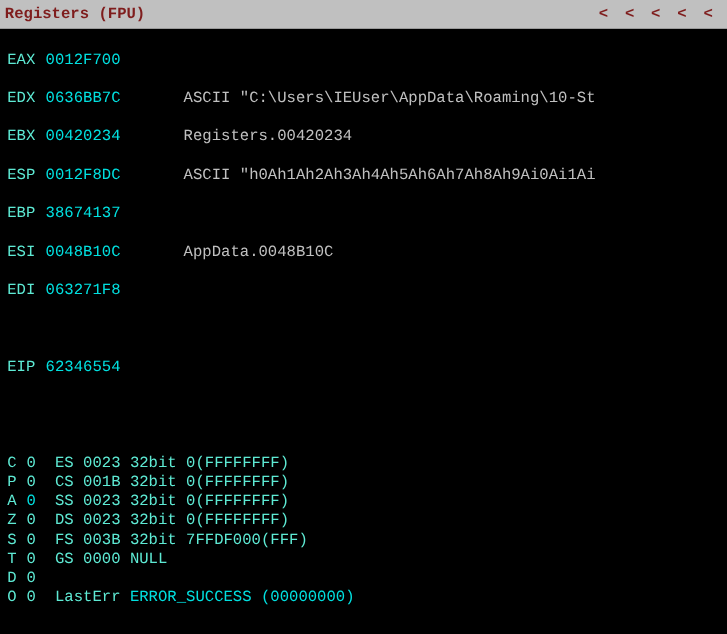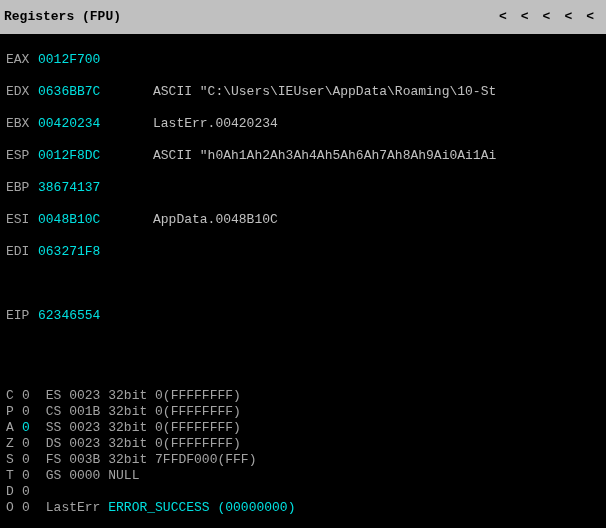--- a/index.html
+++ b/index.html
@@ -1,23 +1,23 @@
 <!DOCTYPE html>
 <html><head>
 <meta charset="utf-8">
 <style>
   * { margin:0; padding:0; box-sizing:border-box; }
   body { background:#000; font-family:"Courier New",monospace; font-size:13px; line-height:16px; color:#c0c0c0; width:606px; height:528px; overflow:hidden; }
-  .titlebar { background:#c0c0c0; color:#000000; height:34px; display:flex; align-items:center; padding:0 4px; font-weight:bold; }
+  .titlebar { background:#c0c0c0; color:#7f1d1d; height:24px; display:flex; align-items:center; padding:0 4px; font-weight:bold; }
   .titlebar .title { flex:1; }
   .titlebar .arrows { display:flex; gap:14px; padding-right:8px; }
   .titlebar .arrow { font-weight:bold; }
   .content { padding:2px 6px; white-space:pre; }
   .row { display:flex; white-space:pre; }
-  .lbl { color:#a3a3a3; }
+  .lbl { color:#5eead4; }
   .val { color:#00e0e0;font-family:Liberation Mono, monospace; }
   .cmt { color:#c0c0c0;margin-left:43px; }
   .col-reg { width:32px; display:inline-block; }
   .col-val { width:72px; display:inline-block; }
   .flagcol { width:16px; display:inline-block; }
 </style>
 </head>
 <body>
 
 <div class="titlebar">
@@ -27,21 +27,21 @@
     <span class="arrow">&lt;</span>
     <span class="arrow">&lt;</span>
     <span class="arrow">&lt;</span>
     <span class="arrow">&lt;</span>
   </span>
 </div>
 
 <div class="content">
 <div class="row"><span class="col-reg lbl">EAX</span><span class="col-val val">0012F700</span><span class="cmt"></span></div>
 <div class="row"><span class="col-reg lbl">EDX</span><span class="col-val val">0636BB7C</span><span class="cmt">ASCII "C:\Users\IEUser\AppData\Roaming\10-St</span></div>
-<div class="row"><span class="col-reg lbl">EBX</span><span class="col-val val">00420234</span><span class="cmt">LastErr.00420234</span></div>
+<div class="row"><span class="col-reg lbl">EBX</span><span class="col-val val">00420234</span><span class="cmt">Registers.00420234</span></div>
 <div class="row"><span class="col-reg lbl">ESP</span><span class="col-val val">0012F8DC</span><span class="cmt">ASCII "h0Ah1Ah2Ah3Ah4Ah5Ah6Ah7Ah8Ah9Ai0Ai1Ai</span></div>
 <div class="row"><span class="col-reg lbl">EBP</span><span class="col-val val">38674137</span><span class="cmt"></span></div>
 <div class="row"><span class="col-reg lbl">ESI</span><span class="col-val val">0048B10C</span><span class="cmt">AppData.0048B10C</span></div>
 <div class="row"><span class="col-reg lbl">EDI</span><span class="col-val val">063271F8</span><span class="cmt"></span></div>
 <div class="row">&nbsp;</div>
 <div class="row"><span class="col-reg lbl">EIP</span><span class="col-val val">62346554</span></div>
 <div class="row">&nbsp;</div>
 
 <div id="flags-block"><div class="row"><span class="flagcol lbl">C</span><span class="flagcol lbl">0</span><span> </span><span class="lbl">ES </span><span class="lbl">0023 </span><span class="lbl">32bit 0(FFFFFFFF)</span></div><div class="row"><span class="flagcol lbl">P</span><span class="flagcol lbl">0</span><span> </span><span class="lbl">CS </span><span class="lbl">001B </span><span class="lbl">32bit 0(FFFFFFFF)</span></div><div class="row"><span class="flagcol lbl">A</span><span class="flagcol val">0</span><span> </span><span class="lbl">SS </span><span class="lbl">0023 </span><span class="lbl">32bit 0(FFFFFFFF)</span></div><div class="row"><span class="flagcol lbl">Z</span><span class="flagcol lbl">0</span><span> </span><span class="lbl">DS </span><span class="lbl">0023 </span><span class="lbl">32bit 0(FFFFFFFF)</span></div><div class="row"><span class="flagcol lbl">S</span><span class="flagcol lbl">0</span><span> </span><span class="lbl">FS </span><span class="lbl">003B </span><span class="lbl">32bit 7FFDF000(FFF)</span></div><div class="row"><span class="flagcol lbl">T</span><span class="flagcol lbl">0</span><span> </span><span class="lbl">GS </span><span class="lbl">0000 </span><span class="lbl">NULL</span></div><div class="row"><span class="flagcol lbl">D</span><span class="flagcol lbl">0</span><span> </span></div><div class="row"><span class="flagcol lbl">O</span><span class="flagcol lbl">0</span><span> </span><span class="lbl">LastErr</span><span> </span><span class="val">ERROR_SUCCESS (00000000)</span></div></div>
 

